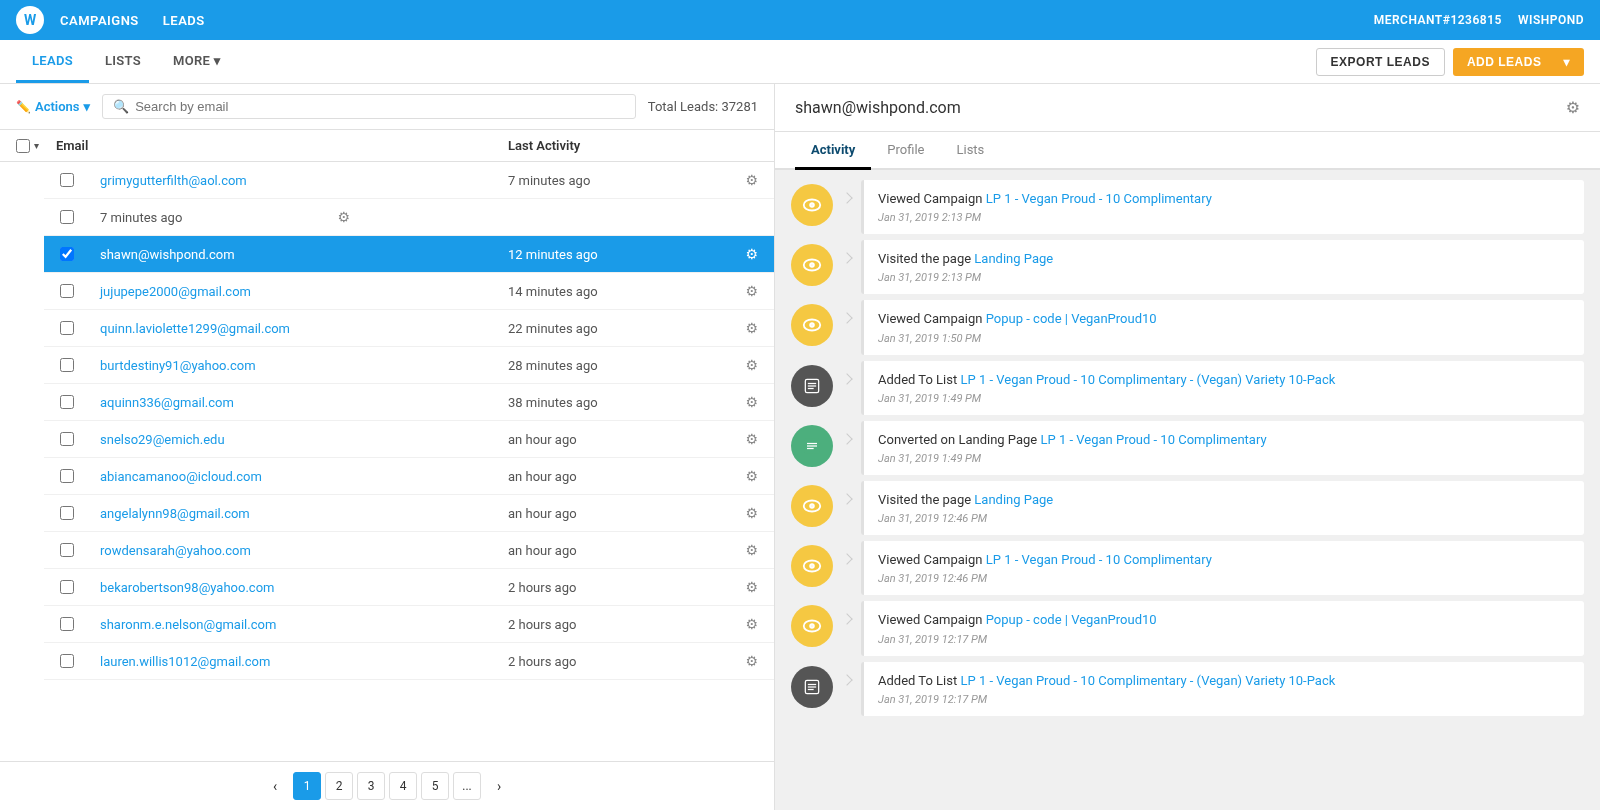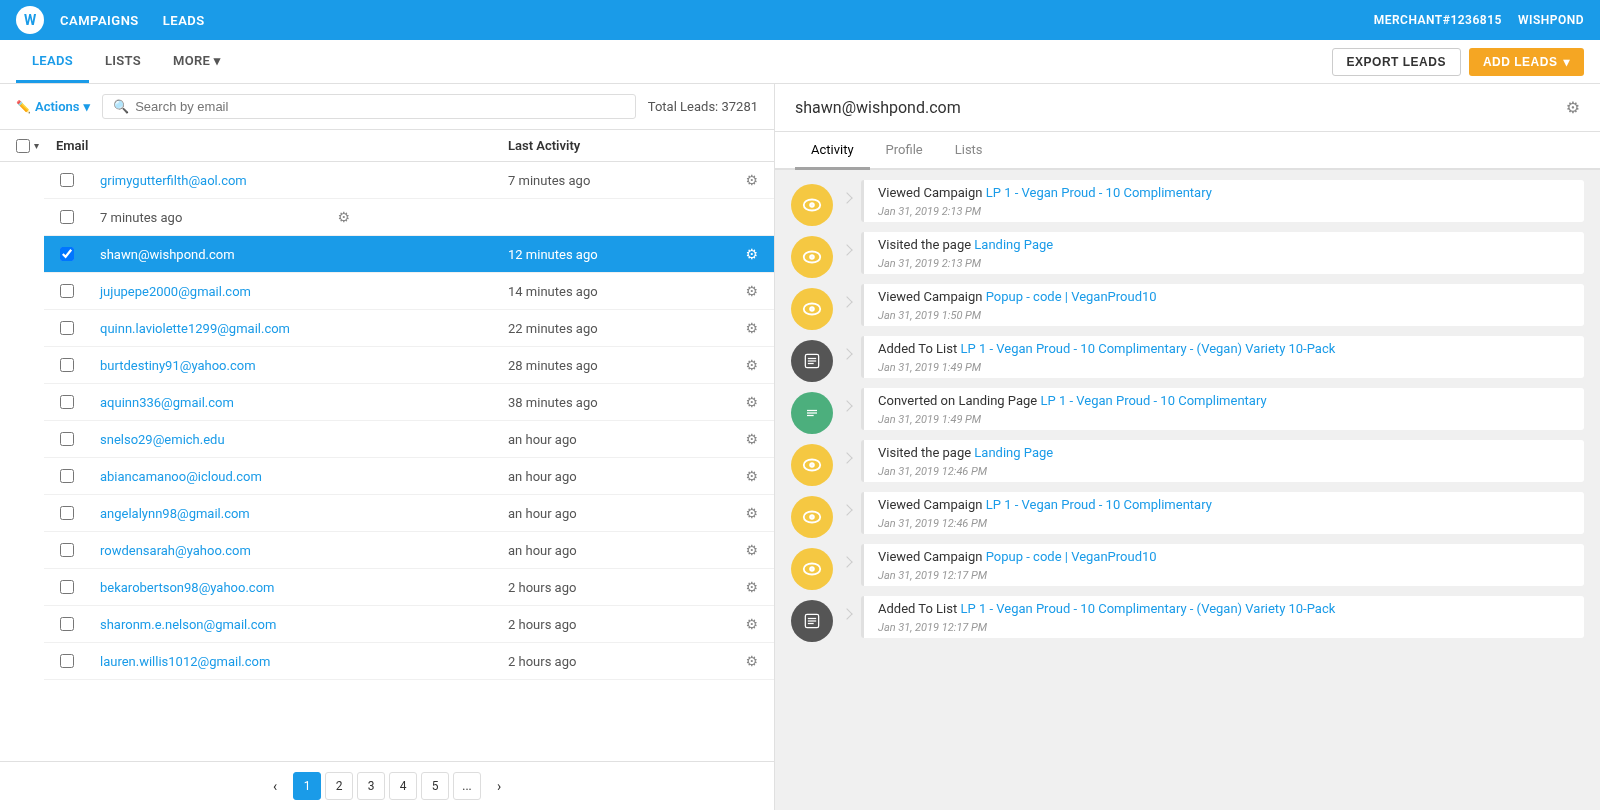--- a/index.html
+++ b/index.html
@@ -63,21 +63,21 @@
       border: 1px solid #ccc; background: white;
       padding: 6px 14px; border-radius: 3px;
       font-size: 12px; font-weight: 700; color: #333;
       cursor: pointer; letter-spacing: 0.5px;
     }
     .btn-add {
       background: #f5a623; border: none;
       padding: 6px 14px; border-radius: 3px;
       font-size: 12px; font-weight: 600; color: white;
       cursor: pointer; letter-spacing: 0.5px;
-      display: flex; align-items: center; gap: 6px;
+      display: flex; align-items: center; gap: 22px;
     }
 
     
     .main-layout {
       display: flex;
       height: calc(100vh - 84px);
     }
 
     
     .left-panel {
@@ -198,23 +198,23 @@
       padding: 0 20px;
     }
     .right-tab {
       padding: 10px 16px;
       font-size: 13px; color: #888;
       cursor: pointer;
       border-bottom: 3px solid transparent;
       margin-bottom: -2px;
     }
     .right-tab.active {
-      color: #000000;
-      border-bottom: 3px solid #a3a3a3;
-      font-weight: 400;
+      color: #0c4a6e;
+      border-bottom: 3px solid #000000;
+      font-weight: 700;
     }
 
     
     .activity-feed {
       flex: 1;
       overflow-y: auto;
       padding: 10px 16px;
       background: #f0f0f0;
     }
     .activity-item {
@@ -226,21 +226,21 @@
       width: 42px; height: 42px;
       border-radius: 50%;
       display: flex; align-items: center; justify-content: center;
       flex-shrink: 0;
       margin-top: 4px;
     }
     .activity-content {
       flex: 1;
       background: white;
       border-radius: 3px;
-      padding: 4px 14px;
+      padding: 10px 14px;
       border-left: 3px solid #e0e0e0;
     }
     .activity-text { font-size: 13px; color: #333; line-height: 1.4; }
     .activity-link { color: #1a9be8; }
     .activity-time { font-size: 11px; color: #999; margin-top: 3px; font-style: italic; }
     .activity-arrow {
       width: 8px; height: 8px;
       border-top: 1px solid #ccc;
       border-right: 1px solid #ccc;
       transform: rotate(45deg);

